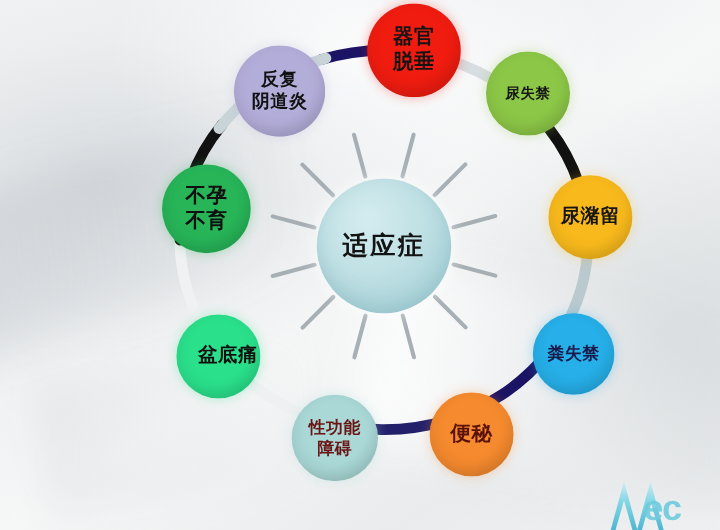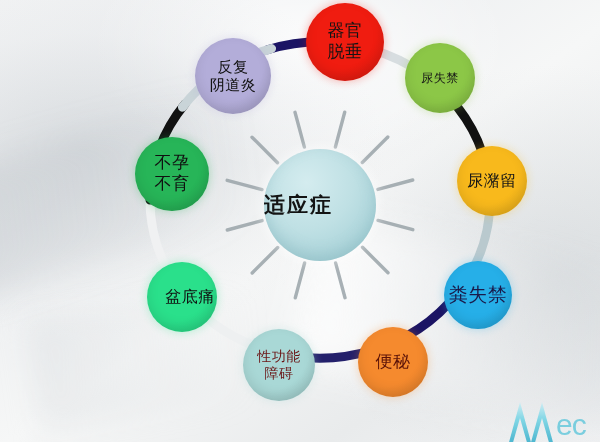--- a/index.html
+++ b/index.html
@@ -60,35 +60,36 @@
   }
 
   .node {
     position: absolute;
     border-radius: 50%;
     display: flex;
     align-items: center;
     justify-content: center;
     text-align: center;
     line-height: 1.22;
-    font-weight: 400;
+    font-weight: 700;
     letter-spacing: 0.5px;
     box-sizing: border-box;
     user-select: none;
   }
   .node .lbl {
     display: block;
     padding: 0 2px;
   }
 
   .center-node {
     position: absolute;
     border-radius: 50%;
     display: flex;
     align-items: center;
+    justify-content: center;
     text-align: center;
     font-weight: 700;
     color: #131313;
     background: radial-gradient(circle at 38% 30%, #d4ecef 0%, #bfe0e4 45%, #a9d3d9 78%, #9ac7ce 100%);
     box-shadow: 0 0 14px rgba(255,255,255,0.75), inset 0 -6px 14px rgba(120,170,178,0.35);
     letter-spacing: 2px;
     font-family: Liberation Mono, monospace;
   }
 
   .side-text {
@@ -112,24 +113,24 @@
 
   .watermark {
     position: absolute;
     right: -14px;
     bottom: -10px;
     opacity: 0.85;
     pointer-events: none;
   }
   .watermark .wm-text {
     position: absolute;
-    left: 52px;
+    left: 32px;
     top: 12px;
     font-size: 30px;
-    font-weight: 400;
+    font-weight: 700;
     color: #59c5da;
     opacity: 0.9;
     letter-spacing: -1px;
   }
 </style>
 </head>
 <body>
 
 <div id="stage">
 
@@ -169,21 +170,21 @@
       <div class="node" style="left: 306px; top: 3px; width: 78px; height: 78px; font-size: 17px; color: rgb(20, 20, 20); background: radial-gradient(circle at 36% 30%, rgb(240, 28, 16) 0%, rgb(240, 28, 16) 58%, rgba(0, 0, 0, 0.12) 100%), rgb(240, 28, 16); box-shadow: rgba(240, 28, 16, 0.333) 0px 0px 10px, rgba(0, 0, 0, 0.1) 0px -5px 12px inset;">
         <span class="lbl" style="white-space: pre-line;">器官
 脱垂</span>
       </div>
       <div class="node" style="left: 405px; top: 43px; width: 70px; height: 70px; font-size: 12px; color: rgb(22, 22, 22); background: radial-gradient(circle at 36% 30%, rgb(140, 199, 71) 0%, rgb(140, 199, 71) 58%, rgba(0, 0, 0, 0.12) 100%), rgb(140, 199, 71); box-shadow: rgba(140, 199, 71, 0.333) 0px 0px 10px, rgba(0, 0, 0, 0.1) 0px -5px 12px inset;">
         <span class="lbl" style="white-space: pre-line;">尿失禁</span>
       </div>
       <div class="node" style="left: 457px; top: 146px; width: 70px; height: 70px; font-size: 16px; color: rgb(22, 22, 22); background: radial-gradient(circle at 36% 30%, rgb(248, 185, 28) 0%, rgb(248, 185, 28) 58%, rgba(0, 0, 0, 0.12) 100%), rgb(248, 185, 28); box-shadow: rgba(248, 185, 28, 0.333) 0px 0px 10px, rgba(0, 0, 0, 0.1) 0px -5px 12px inset;">
         <span class="lbl" style="white-space: pre-line;">尿潴留</span>
       </div>
-      <div class="node" style="left: 444px; top: 261px; width: 68px; height: 68px; font-size: 19px; color: rgb(26, 26, 74); background: radial-gradient(circle at 36% 30%, rgb(38, 175, 232) 0%, rgb(38, 175, 232) 58%, rgba(0, 0, 0, 0.12) 100%), rgb(38, 175, 232); box-shadow: rgba(38, 175, 232, 0.333) 0px 0px 10px, rgba(0, 0, 0, 0.1) 0px -5px 12px inset;">
+      <div class="node" style="left: 444px; top: 261px; width: 68px; height: 68px; font-size: 14px; color: rgb(26, 26, 74); background: radial-gradient(circle at 36% 30%, rgb(38, 175, 232) 0%, rgb(38, 175, 232) 58%, rgba(0, 0, 0, 0.12) 100%), rgb(38, 175, 232); box-shadow: rgba(38, 175, 232, 0.333) 0px 0px 10px, rgba(0, 0, 0, 0.1) 0px -5px 12px inset;">
         <span class="lbl" style="white-space: pre-line;">粪失禁</span>
       </div>
       <div class="node" style="left: 358px; top: 327px; width: 70px; height: 70px; font-size: 17px; color: rgb(90, 18, 8); background: radial-gradient(circle at 36% 30%, rgb(245, 138, 46) 0%, rgb(245, 138, 46) 58%, rgba(0, 0, 0, 0.12) 100%), rgb(245, 138, 46); box-shadow: rgba(245, 138, 46, 0.333) 0px 0px 10px, rgba(0, 0, 0, 0.1) 0px -5px 12px inset;">
         <span class="lbl" style="white-space: pre-line;">便秘</span>
       </div>
       <div class="node" style="left: 243px; top: 329px; width: 72px; height: 72px; font-size: 14px; color: rgb(106, 20, 20); background: radial-gradient(circle at 36% 30%, rgb(169, 216, 214) 0%, rgb(169, 216, 214) 58%, rgba(0, 0, 0, 0.12) 100%), rgb(169, 216, 214); box-shadow: rgba(169, 216, 214, 0.333) 0px 0px 10px, rgba(0, 0, 0, 0.1) 0px -5px 12px inset;">
         <span class="lbl" style="white-space: pre-line;">性功能
 障碍</span>
       </div>
       <div class="node" style="left: 147px; top: 262px; width: 70px; height: 70px; font-size: 16px; color: rgb(16, 16, 16); background: radial-gradient(circle at 36% 30%, rgb(42, 224, 139) 0%, rgb(42, 224, 139) 58%, rgba(0, 0, 0, 0.12) 100%), rgb(42, 224, 139); box-shadow: rgba(42, 224, 139, 0.333) 0px 0px 10px, rgba(0, 0, 0, 0.1) 0px -5px 12px inset;">

